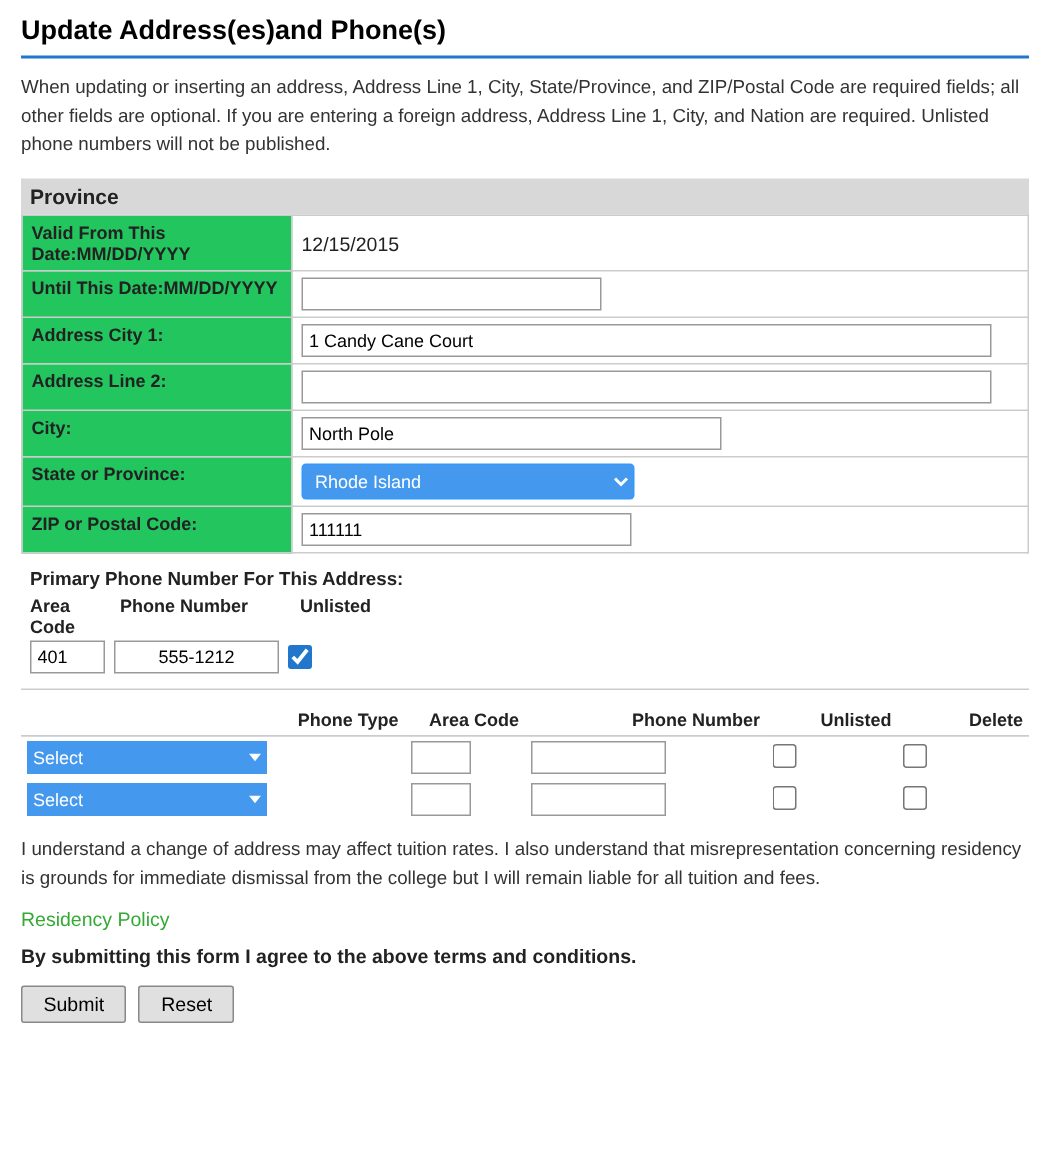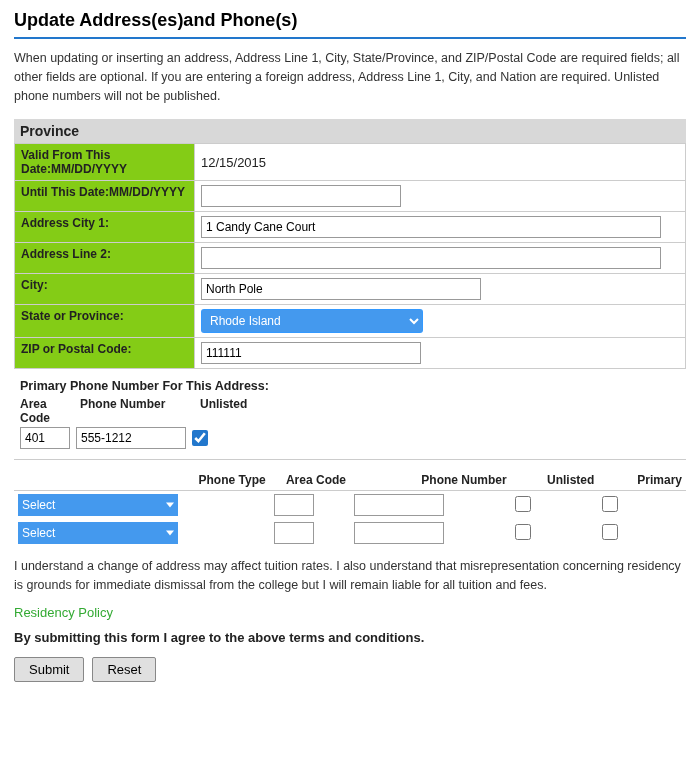--- a/index.html
+++ b/index.html
@@ -36,21 +36,21 @@
       width: 100%;
       border-collapse: collapse;
       margin-bottom: 10px;
     }
     table.form-table td {
       padding: 4px 6px;
       vertical-align: middle;
       border: 1px solid #ccc;
     }
     table.form-table td.label-cell {
-      background: #84cc16;
+      background: #22c55e;
       font-weight: bold;
       font-size: 12px;
       width: 180px;
       vertical-align: top;
     }
     table.form-table td.value-cell {
       background: #fff;
     }
     input[type="text"] {
       border: 1px solid #999;
@@ -108,20 +108,21 @@
       align-items: center;
       gap: 6px;
     }
     input.area-code {
       width: 50px;
       height: 22px;
     }
     input.phone-number {
       width: 110px;
       height: 22px;
+      text-align: center;
     }
     input[type="checkbox"] {
       width: 16px;
       height: 16px;
       accent-color: #2277cc;
     }
     .divider {
       border: none;
       border-top: 1px solid #ccc;
       margin: 10px 0;
@@ -285,21 +286,21 @@
 
 <hr class="divider">
 
 <table class="phone-type-table">
   <thead>
     <tr>
       <th style="width:175px;">Phone Type</th>
       <th style="width:55px;">Area Code</th>
       <th style="width:110px;">Phone Number</th>
       <th style="width:60px;">Unlisted</th>
-      <th style="width:60px;">Primary</th>
+      <th style="width:60px;">Delete</th>
     </tr>
   </thead>
   <tbody id="phone-type-body">
   <tr>
         <td><div class="phone-type-select-wrapper blue-bg"><select><option value="Select">Select</option><option value="Cell">Cell</option><option value="Home">Home</option><option value="Work">Work</option><option value="Fax">Fax</option></select></div></td>
         <td><input type="text" class="phone-type-area" style=""></td>
         <td><input type="text" class="phone-type-number" style=""></td>
         <td><input type="checkbox" style=""></td>
         <td><input type="checkbox" style=""></td>
       </tr>

